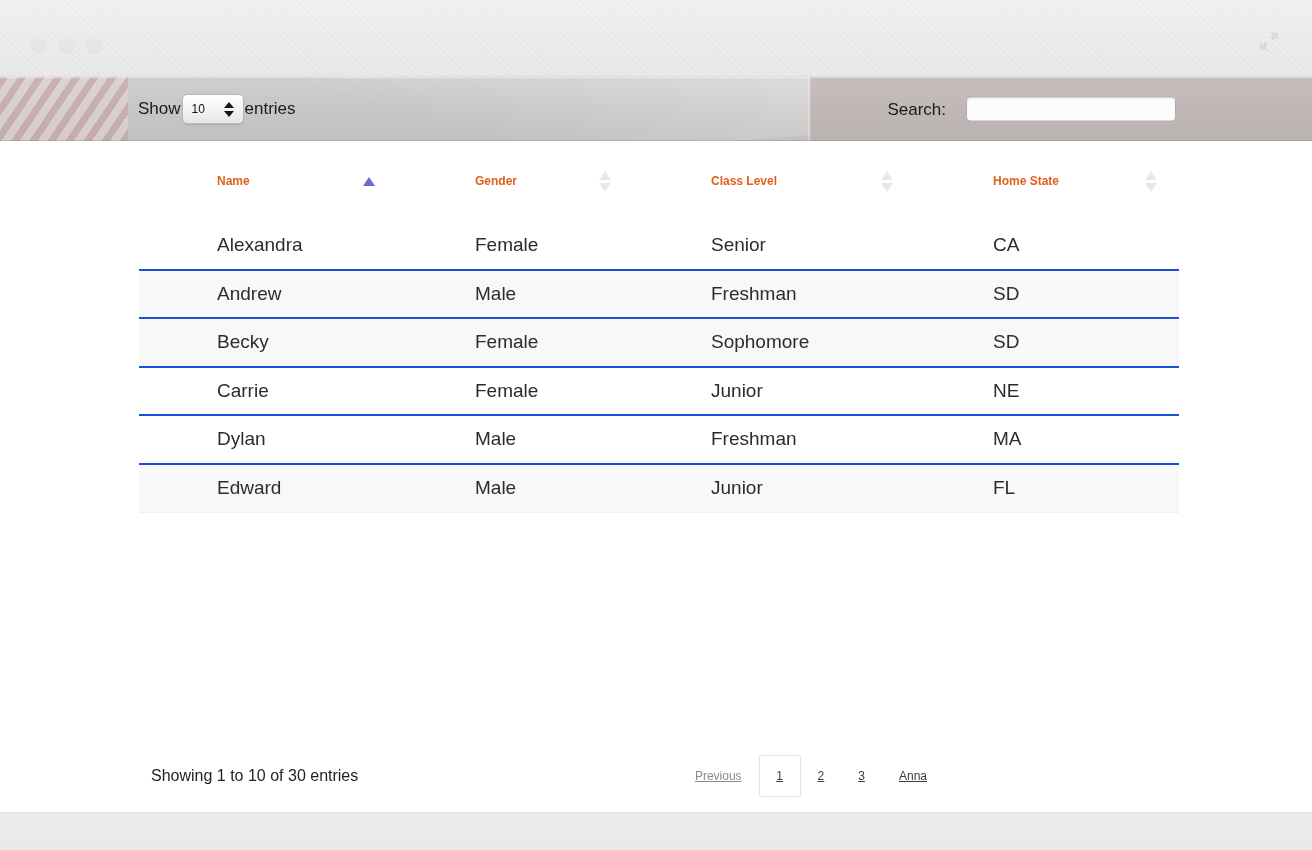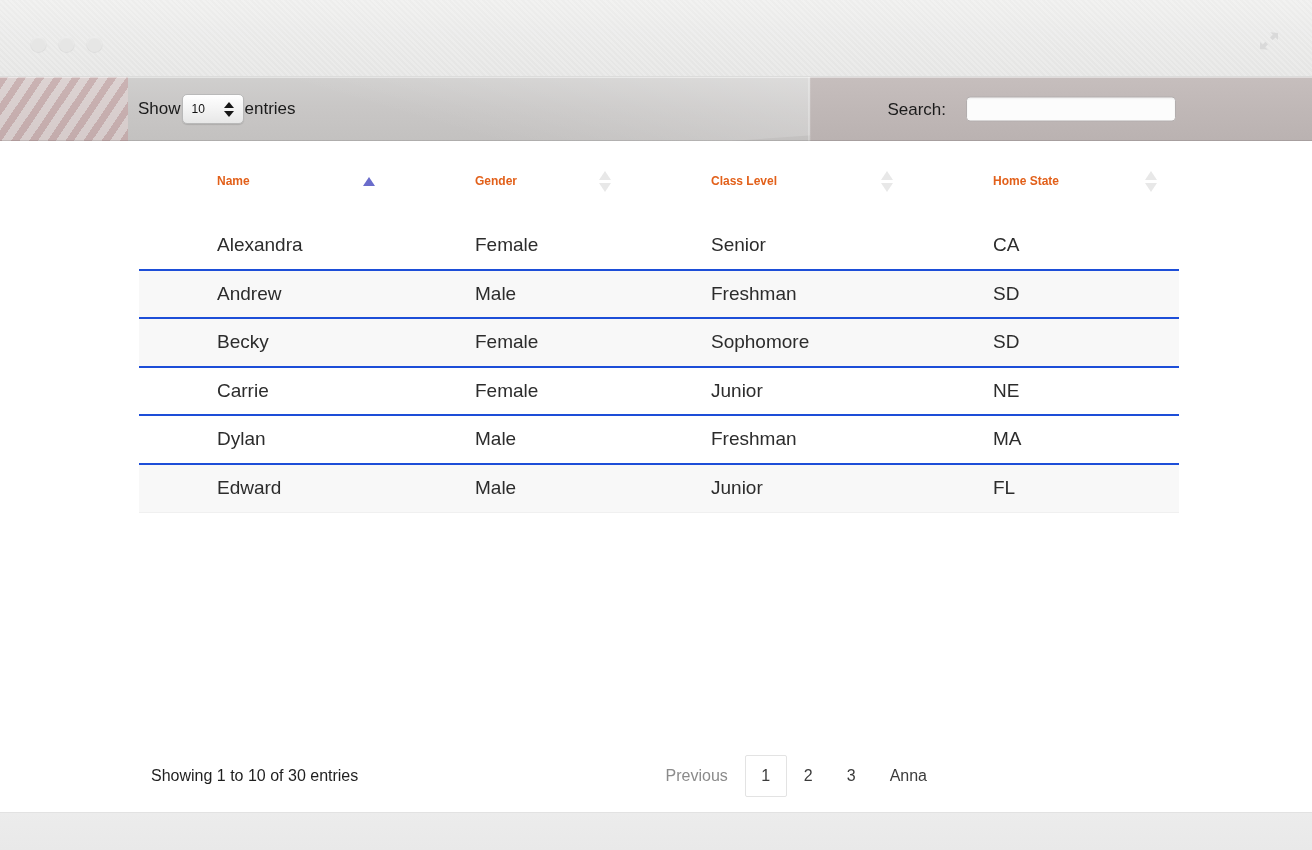--- a/index.html
+++ b/index.html
@@ -318,28 +318,29 @@
     align-items: center;
     gap: 0px;
   }
   .pg {
     display: inline-flex;
     align-items: center;
     justify-content: center;
     min-width: 24px;
     height: 42px;
     padding: 0 16px;
-    font-size: 16px;
+    font-size: 12px;
     color: #3b3b3b;
     background: transparent;
     border: 1px solid transparent;
     box-sizing: border-box;
     cursor: pointer;
     user-select: none;
     border-radius: 2px;
+    text-decoration: underline;
   }
   .pg.disabled { color: #8b8b8b; cursor: default; }
   .pg.current {
     border-color: #e3e3e3;
     background: #ffffff;
     color: #3b3b3b;
     min-width: 42px;
     padding: 0 12px;
   }
 

